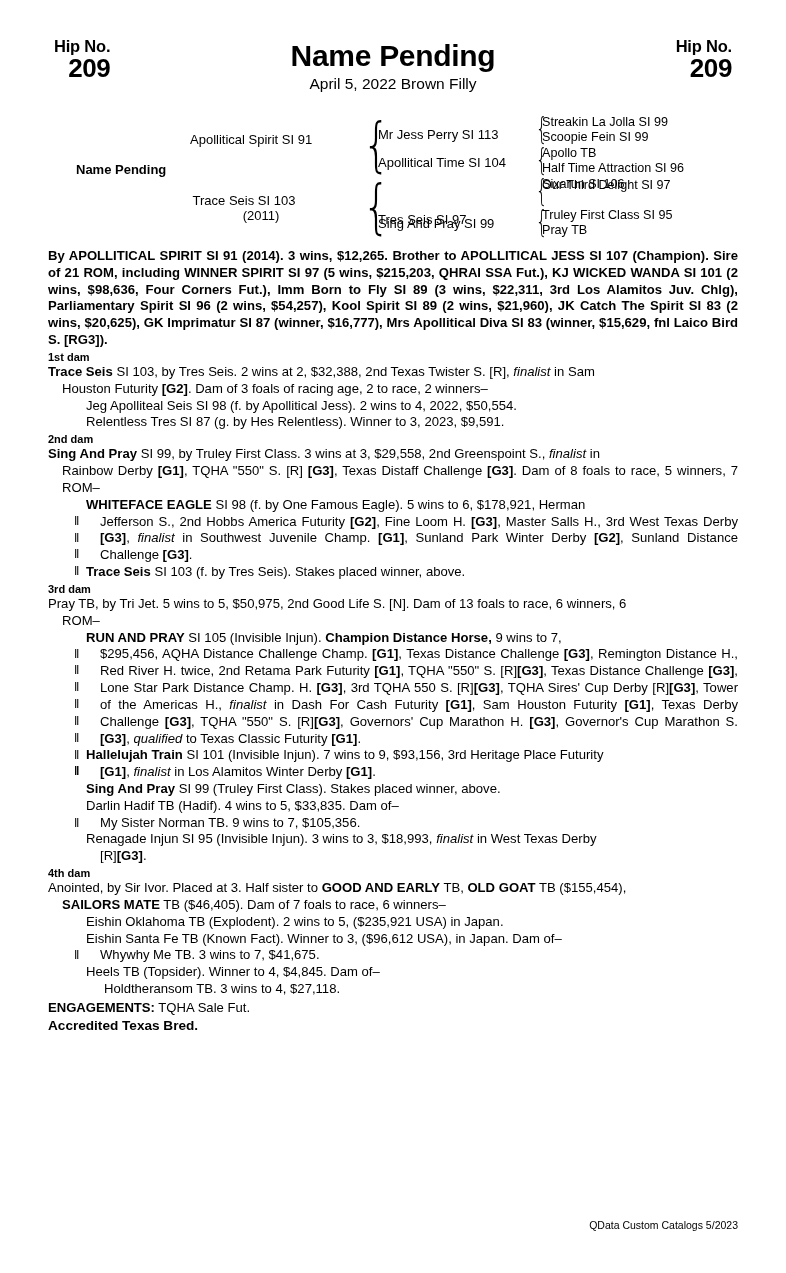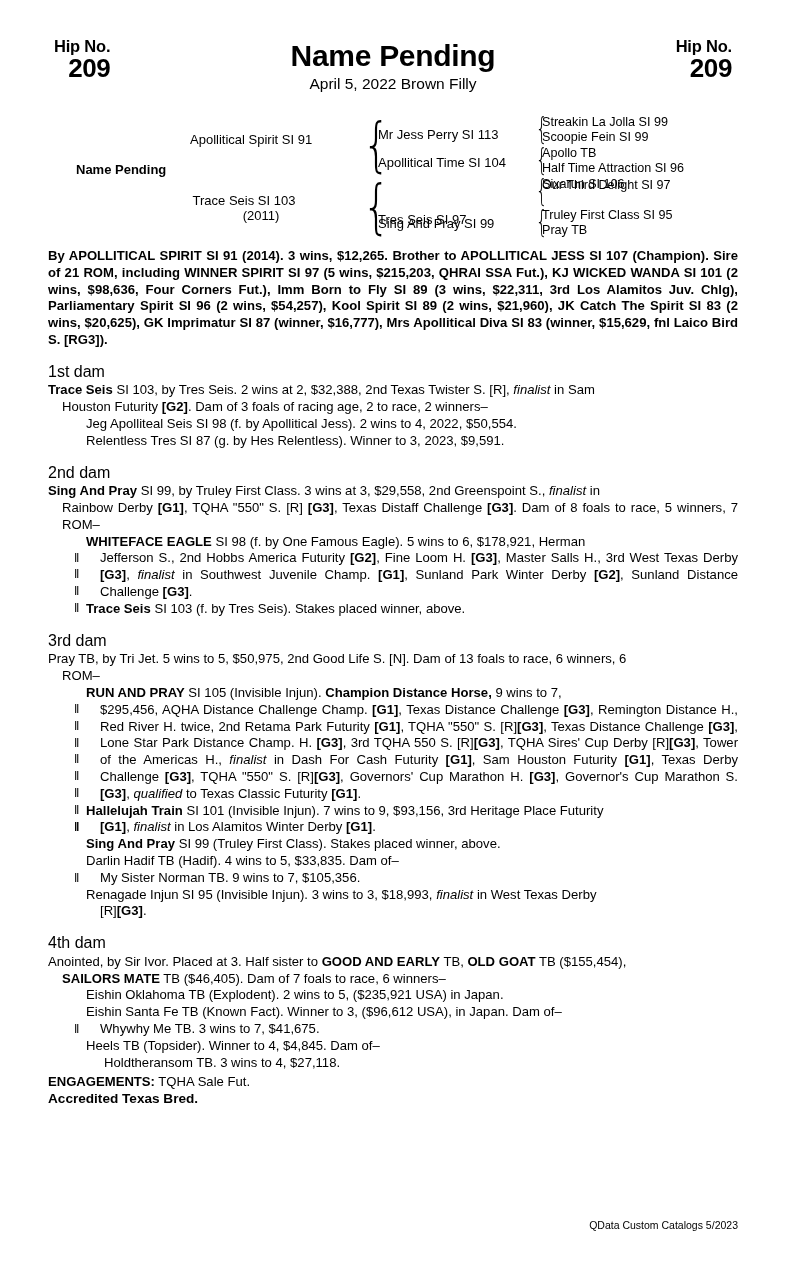--- a/index.html
+++ b/index.html
@@ -160,23 +160,23 @@
     text-justify: inter-word;
   }
   .sire-para {
     font-weight: bold;
     padding-left: 0;
     text-indent: 0;
     margin-bottom: 1px;
   }
 
   .dam-head {
-    font-weight: normal;
-    font-size: 16px;
-    margin-top: 13px;
+    font-weight: bold;
+    font-size: 11px;
+    margin-top: 1px;
   }
 
   .entry {
     position: relative;
     text-align: justify;
   }
   .entry.lvl0 { padding-left: 0px;  }
   .entry.lvl2 { padding-left: 38px; }
   .entry.lvl3 { padding-left: 56px; }
 

